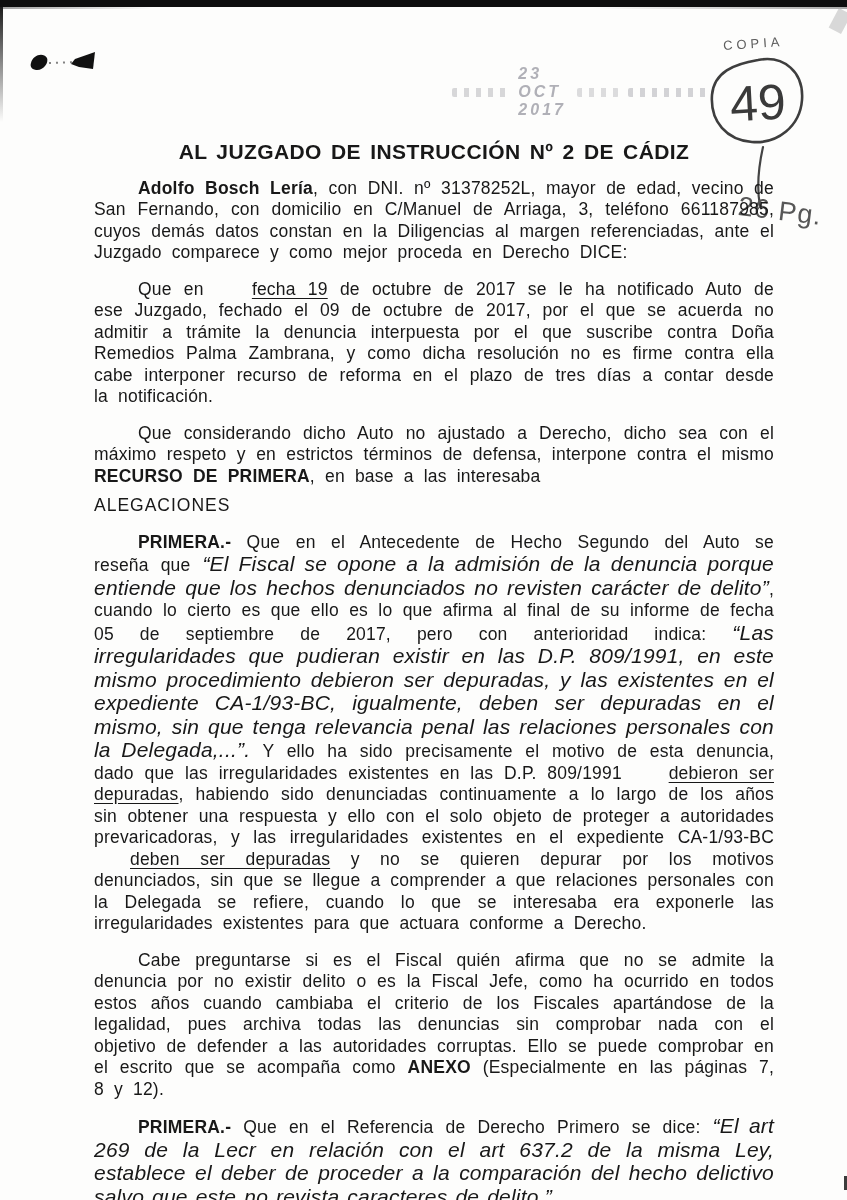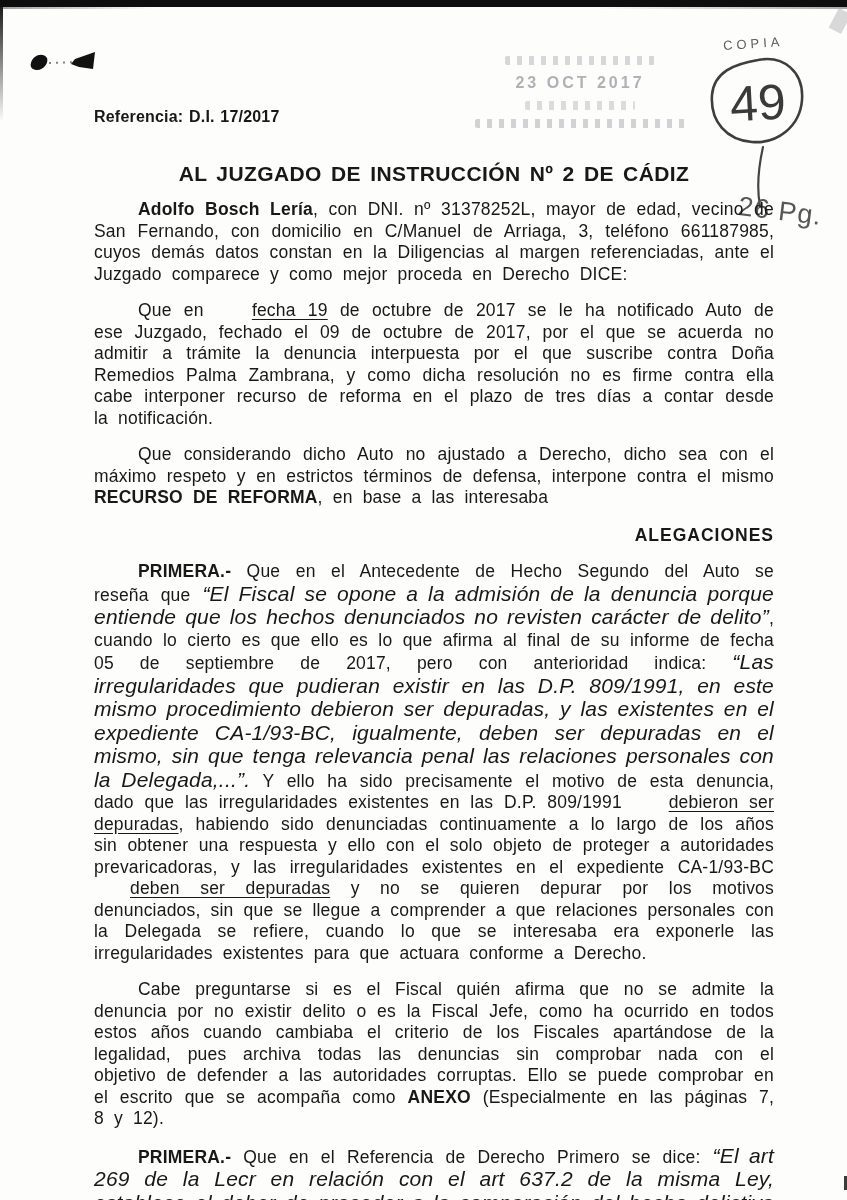--- a/index.html
+++ b/index.html
@@ -17,22 +17,23 @@
     background:linear-gradient(90deg,#444 0%,transparent 18%,transparent 70%,#555 100%);opacity:.5;}
   .scan-left-edge{position:absolute;top:7px;left:0;width:3px;height:115px;
     background:linear-gradient(#1c1c1c,rgba(30,30,30,0));}
   .scan-right-nub{position:absolute;right:0;bottom:10px;width:3px;height:14px;background:#3c3c3c;}
   .scan-corner{position:absolute;right:0;top:10px;width:14px;height:22px;background:#b9b9b9;
     transform:rotate(28deg);opacity:.55;}
   .ink-blot{position:absolute;left:27px;top:45px;}
   
   .stamp{
     position:absolute;left:452px;top:28px;width:256px;height:128px;
-    display:flex;flex-direction:column;align-items:center;justify-content:center;gap:9px;
+    display:flex;align-items:center;justify-content:center;gap:9px;
     filter:blur(.6px);
+    font-style:italic;
   }
   .stamp .smudge{height:9px;border-radius:2px;opacity:.55;
     background-image:repeating-linear-gradient(90deg,#a9a9af 0 5px,rgba(169,169,175,0) 5px 12px);}
   .stamp .sm-1{width:150px;opacity:.45;}
   .stamp .sm-3{width:110px;opacity:.4;}
   .stamp .sm-4{width:210px;opacity:.5;}
   .stamp-date{
     color:#a3a3ab;font-size:16px;font-weight:bold;letter-spacing:3px;opacity:.85;
   }
   
@@ -53,21 +54,21 @@
     text-align:justify;
   }
   .ref{font-weight:bold;font-size:16px;letter-spacing:.2px;word-spacing:1px;}
   .title{
     font-weight:bold;font-size:21px;text-align:center;letter-spacing:.4px;word-spacing:3px;
     margin-top:35px;
   }
   .doc p{margin:15px 0 0 0;text-indent:44px;}
   .doc p.no-gap{margin-top:0;}
   .heading{
-    margin-top:16px;text-align:right;font-weight:bold;letter-spacing:1px;word-spacing:2px;
+    margin-top:8px;text-align:left;font-weight:normal;letter-spacing:1px;word-spacing:2px;
   }
   .b{font-weight:bold;margin-top:14px;}
   .u{text-decoration:underline;text-underline-offset:3px;margin-left:36px;}
   .i{font-style:italic;font-size:21px;word-spacing:2px;}
 </style>
 </head>
 <body>
 
 <div class="page">
 
@@ -96,29 +97,28 @@
     <text x="30" y="70" font-family="Liberation Sans, sans-serif" font-size="50" fill="#3a3a3a" transform="rotate(-3 57 52)">49</text>
     <path d="M63,97 C59,115 56,135 60,156" fill="none" stroke="#444" stroke-width="2.2" stroke-linecap="round"></path>
   </svg>
 
   <div class="pg-note hand">
     <span>26 Pg.</span>
   </div>
 
   <div class="doc">
 
-    <div class="ref">Referencia: D.I. 17/2017</div>
 
     <div class="title">AL JUZGADO DE INSTRUCCIÓN Nº 2 DE CÁDIZ</div>
 
     <p><span class="b">Adolfo Bosch Lería</span><span>, con DNI. nº 31378252L, mayor de edad, vecino de San Fernando, con domicilio en C/Manuel de Arriaga, 3, teléfono 661187985, cuyos demás datos constan en la Diligencias al margen referenciadas, ante el Juzgado comparece y como mejor proceda en Derecho DICE:</span></p>
 
     <p><span>Que en </span><span class="u">fecha 19</span><span> de octubre de 2017 se le ha notificado Auto de ese Juzgado, fechado el 09 de octubre de 2017, por el que se acuerda no admitir a trámite la denuncia interpuesta por el que suscribe contra Doña Remedios Palma Zambrana, y como dicha resolución no es firme contra ella cabe interponer recurso de reforma en el plazo de tres días a contar desde la notificación.</span></p>
 
-    <p><span>Que considerando dicho Auto no ajustado a Derecho, dicho sea con el máximo respeto y en estrictos términos de defensa, interpone contra el mismo </span><span class="b">RECURSO DE REFORMA</span><span>, en base a las interesaba</span></p>
+    <p><span>Que considerando dicho Auto no ajustado a Derecho, dicho sea con el máximo respeto y en estrictos términos de defensa, interpone contra el mismo </span><span class="b">RECURSO DE PRIMERA</span><span>, en base a las interesaba</span></p>
 
     <div class="heading">ALEGACIONES</div>
 
     <p><span class="b">PRIMERA.-</span><span> Que en el Antecedente de Hecho Segundo del Auto se reseña que </span><span class="i">“El Fiscal se opone a la admisión de la denuncia porque entiende que los hechos denunciados no revisten carácter de delito”</span><span>, cuando lo cierto es que ello es lo que afirma al final de su informe de fecha 05 de septiembre de 2017, pero con anterioridad indica: </span><span class="i">“Las irregularidades que pudieran existir en las D.P. 809/1991, en este mismo procedimiento debieron ser depuradas, y las existentes en el expediente CA-1/93-BC, igualmente, deben ser depuradas en el mismo, sin que tenga relevancia penal las relaciones personales con la Delegada,...”.</span><span> Y ello ha sido precisamente el motivo de esta denuncia, dado que las irregularidades existentes en las D.P. 809/1991 </span><span class="u">debieron ser depuradas</span><span>, habiendo sido denunciadas continuamente a lo largo de los años sin obtener una respuesta y ello con el solo objeto de proteger a autoridades prevaricadoras, y las irregularidades existentes en el expediente CA-1/93-BC </span><span class="u">deben ser depuradas</span><span> y no se quieren depurar por los motivos denunciados, sin que se llegue a comprender a que relaciones personales con la Delegada se refiere, cuando lo que se interesaba era exponerle las irregularidades existentes para que actuara conforme a Derecho.</span></p>
 
     <p><span>Cabe preguntarse si es el Fiscal quién afirma que no se admite la denuncia por no existir delito o es la Fiscal Jefe, como ha ocurrido en todos estos años cuando cambiaba el criterio de los Fiscales apartándose de la legalidad, pues archiva todas las denuncias sin comprobar nada con el objetivo de defender a las autoridades corruptas. Ello se puede comprobar en el escrito que se acompaña como </span><span class="b">ANEXO</span><span> (Especialmente en las páginas 7, 8 y 12).</span></p>
 
     <p><span class="b">PRIMERA.-</span><span> Que en el Referencia de Derecho Primero se dice: </span><span class="i">“El art 269 de la Lecr en relación con el art 637.2 de la misma Ley, establece el deber de proceder a la comparación del hecho delictivo salvo que este no revista caracteres de delito.”</span></p>
 
     <p class="no-gap"><span>Se aprecia que el artículo 269 de la Lecr es lo bastante claro cuando señala: </span><span class="i">“Formalizada que sea la denuncia, se procederá o mandará proceder inmediatamente</span></p>

